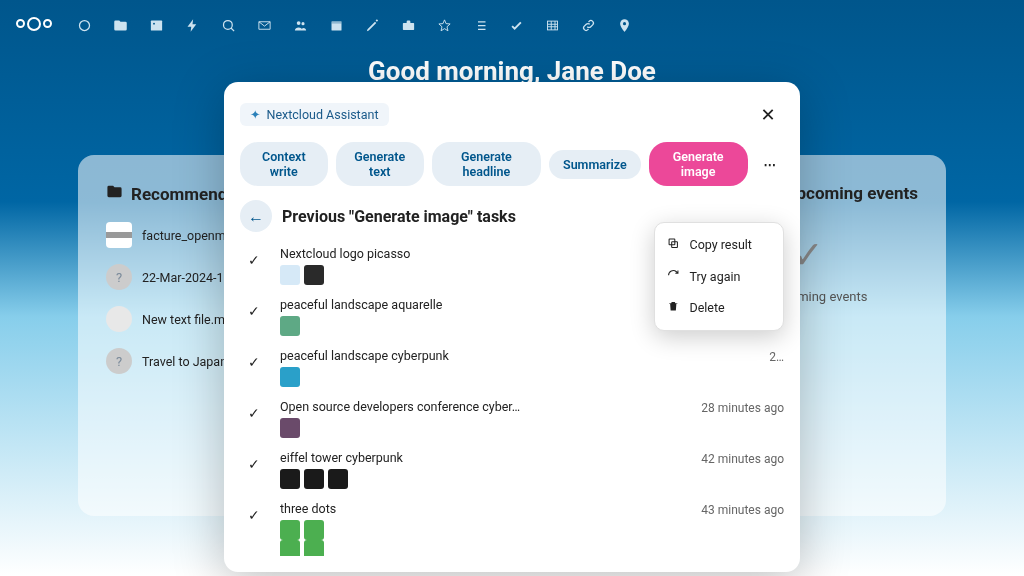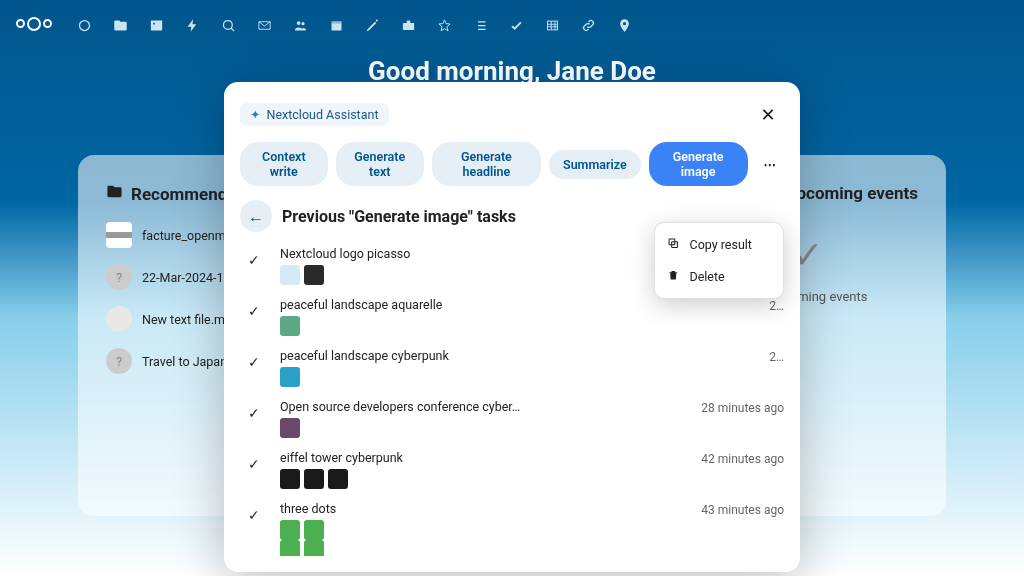--- a/index.html
+++ b/index.html
@@ -24,21 +24,21 @@
 .chk { font-size:38px; color:#888; margin:30px 0 12px; }
 .noevent { font-size:13px; color:#555; }
 .customize { position:absolute; bottom:18px; left:50%; transform:translateX(-50%); background:rgba(255,255,255,.78); border:none; padding:9px 18px; border-radius:20px; font-size:13px; font-weight:600; cursor:pointer; display:flex; align-items:center; gap:6px; }
 
 .modal { position:absolute; left:224px; top:82px; width:576px; background:#fff; border-radius:14px; box-shadow:0 10px 50px rgba(0,0,0,.25); padding:16px; z-index:20; }
 .modal-header { display:flex; align-items:center; margin-bottom:12px; }
 .badge { background:#f0f5fa; color:#1a5a8a; font-size:12.5px; padding:4px 10px; border-radius:6px; display:flex; align-items:center; gap:6px; }
 .close-btn { margin-left:auto; background:none; border:none; font-size:18px; cursor:pointer; color:#222; width:32px; height:32px; }
 .tabs { display:flex; gap:8px; align-items:center; margin-bottom:14px; }
 .tab { background:#e6eef5; color:#00568c; border:none; padding:7px 14px; border-radius:18px; font-size:12.5px; font-weight:600; cursor:pointer; }
-.tab.active { background:#3b82f6; color:#fff; }
+.tab.active { background:#ec4899; color:#fff; }
 .tab.more { background:none; color:#222; padding:7px 8px; }
 .panel-head { display:flex; align-items:center; gap:10px; margin-bottom:14px; }
 .back-btn { width:32px; height:32px; border-radius:50%; background:#e6eef5; border:none; cursor:pointer; display:flex; align-items:center; justify-content:center; color:#00568c; font-size:16px; }
 .panel-title { font-weight:700; font-size:16px; }
 .task-list { max-height:310px; overflow:hidden; padding-left:8px; }
 .task { display:flex; gap:12px; margin-bottom:12px; position:relative; align-items:flex-start; }
 .task .check { width:20px; color:#222; font-size:14px; margin-top:6px; flex-shrink:0; }
 .task-body { flex:1; }
 .task-title { font-size:12.5px; color:#222; margin-bottom:4px; }
 .thumbs { display:flex; gap:4px; }
@@ -291,20 +291,28 @@
       <span>
         <svg viewBox="0 0 24 24" fill="none" stroke="#222" stroke-width="2">
             <rect x="9" y="9" width="11" height="11" rx="1"></rect>
             <rect x="4" y="4" width="11" height="11" rx="1"></rect>
           </svg>
       </span>
       <span>Copy result</span>
     </button>
     <button>
       <span>
+        <svg viewBox="0 0 24 24" fill="none" stroke="#222" stroke-width="2">
+            <path d="M3 12a9 9 0 0 1 15-6.7L21 8M21 3v5h-5"></path>
+          </svg>
+      </span>
+      <span>Try again</span>
+    </button>
+    <button>
+      <span>
         <svg viewBox="0 0 24 24" fill="#222">
             <path d="M6 7h12l-1 13H7L6 7zm3-3h6l1 2H8l1-2zM4 6h16v1H4z"></path>
           </svg>
       </span>
       <span>Delete</span>
     </button>
   </div>
 </div>
 
 </body></html>

